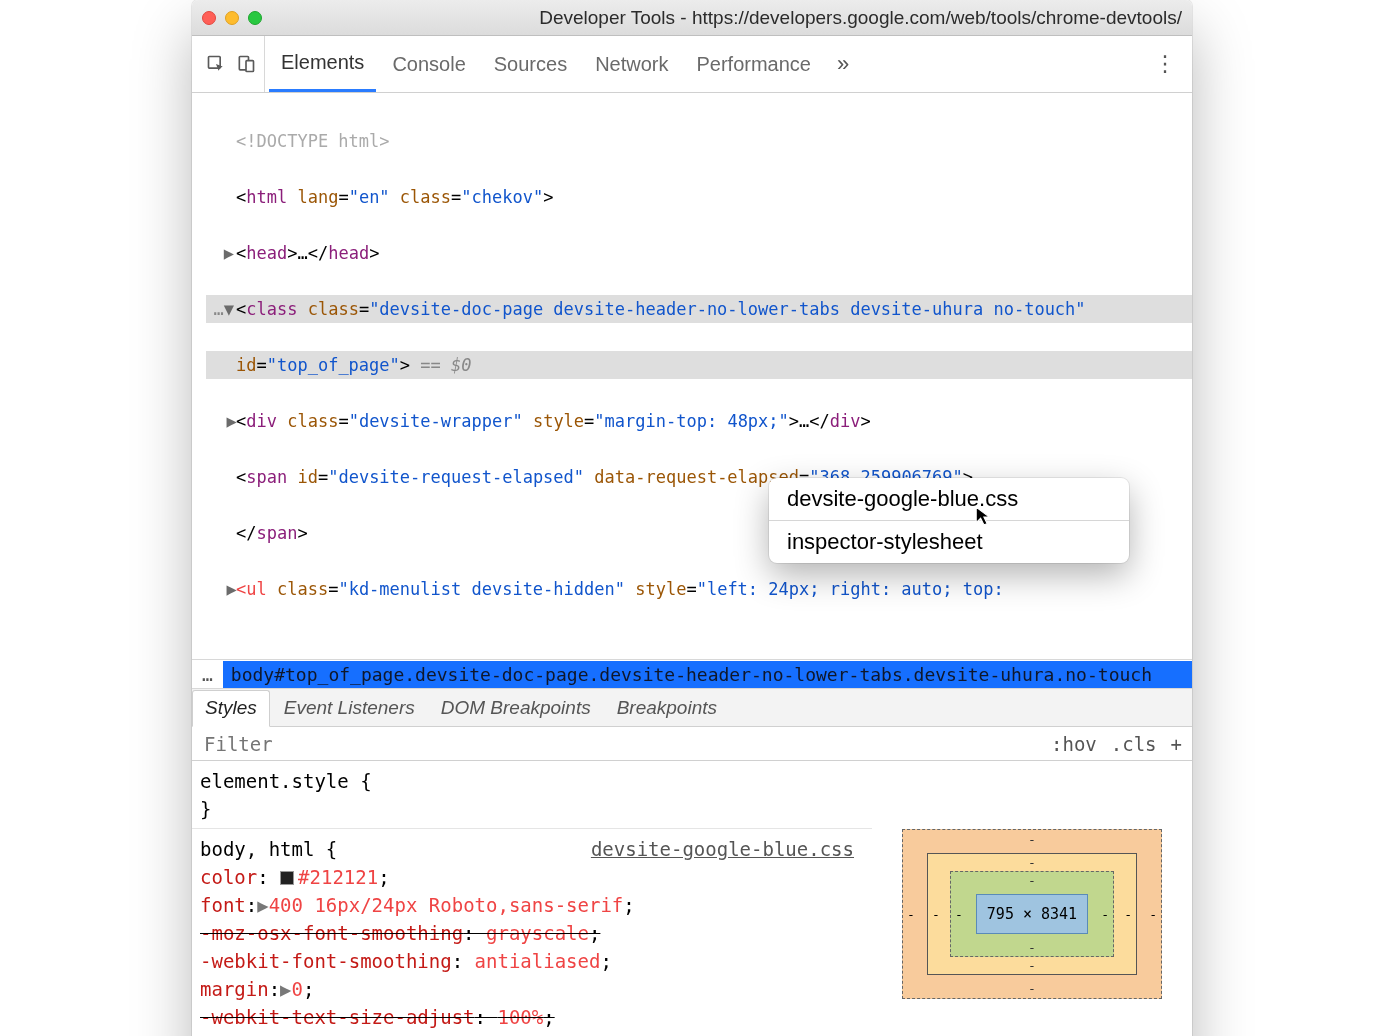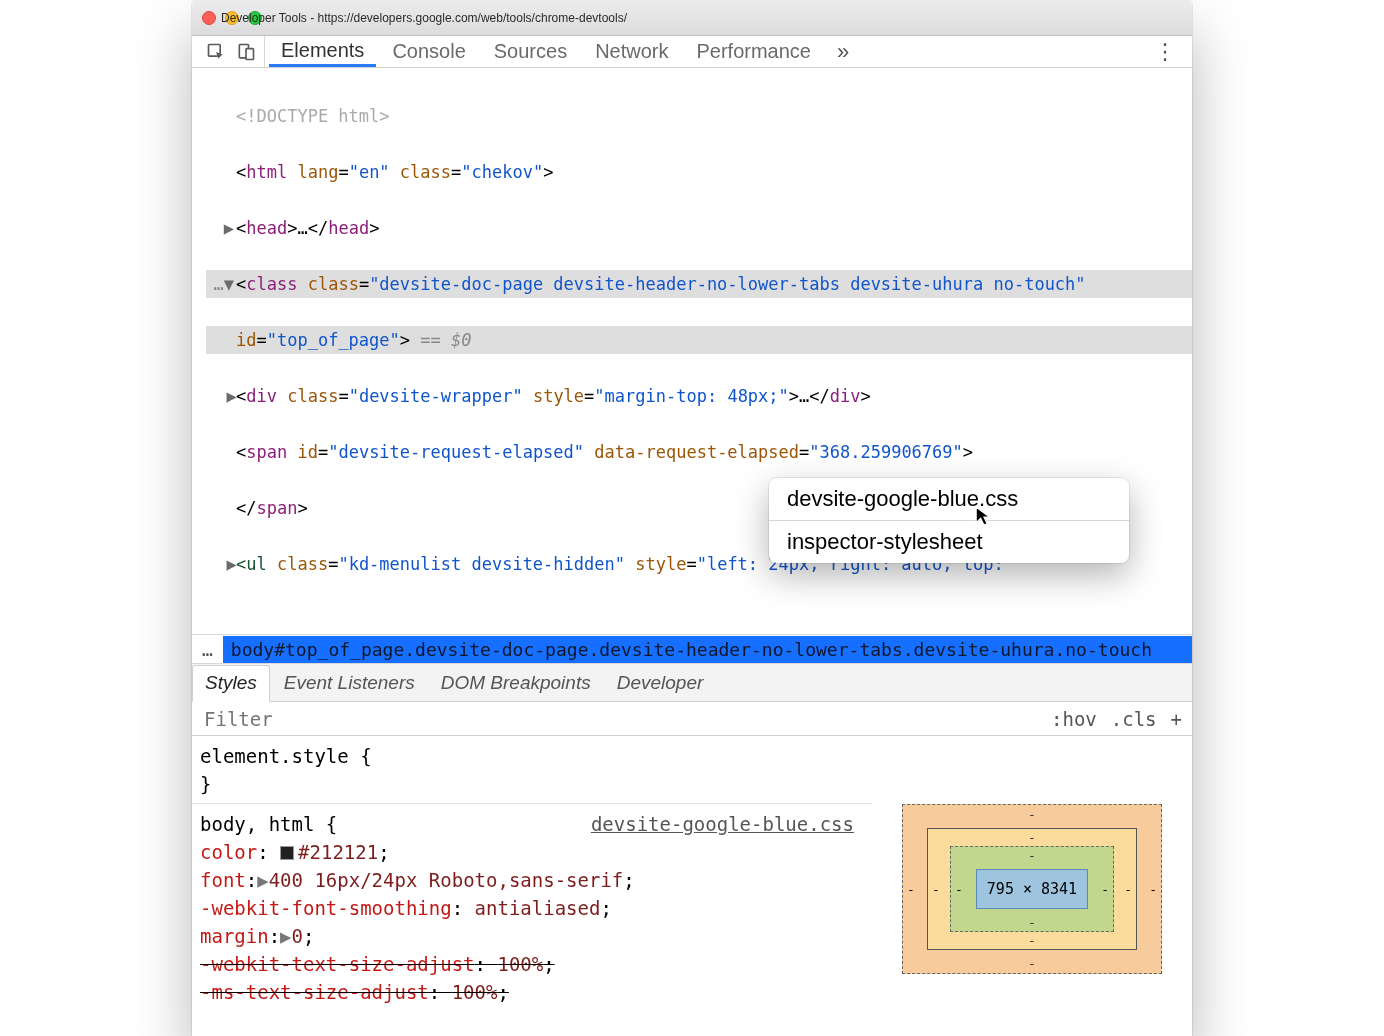--- a/index.html
+++ b/index.html
@@ -29,28 +29,28 @@
     background: linear-gradient(#ececec, #dcdcdc);
     border-bottom: 1px solid #bfbfbf;
     padding: 0 10px;
     gap: 9px;
   }
   .tl { width: 14px; height: 14px; border-radius: 50%; }
   .tl.red { background: #ff5f57; border: 1px solid #e1483f; }
   .tl.yellow { background: #febc2e; border: 1px solid #dfa022; }
   .tl.green { background: #28c840; border: 1px solid #1fa52f; }
   .title {
-    flex: 1; text-align: left; font-size: 12px; color: #2b2b2b;
+    flex: 1; text-align: right; font-size: 19px; color: #2b2b2b;
     white-space: nowrap; overflow: hidden; text-overflow: ellipsis;
     margin-left: -50px;
   }
   
   .tabs {
     display: flex; align-items: center;
-    height: 32px;
+    height: 57px;
     border-bottom: 1px solid #d0d0d0;
     padding: 0 6px;
     gap: 4px;
   }
   .lefticons { display:flex; gap: 6px; padding: 0 6px; border-right: 1px solid #d8d8d8; height: 100%; align-items:center; }
   .ico { width: 24px; height: 24px; display:flex; align-items:center; justify-content:center; color:#5a5a5a; }
   .ico svg { width: 20px; height: 20px; }
   .tabs .tab {
     padding: 0 12px; height: 100%; display:flex; align-items:center;
     font-size: 20px; color: #6a6a6a; cursor: pointer;
@@ -121,21 +121,21 @@
     font-size: 19px; line-height: 28px;
     padding: 6px 0 0 8px;
     overflow:hidden;
   }
   .stylescol .swatch {
     display:inline-block; width:14px; height:14px; border:1px solid #999;
     vertical-align: -1px; margin-right:4px;
   }
   .stylescol .src { float:right; padding-right: 18px; text-decoration: underline; color:#555; }
   .stylescol .p { color:#c41a16; }
-  .stylescol .v { color:#7f1d1d; }
+  .stylescol .v { color:#ef4444; }
   .stylescol .strike { text-decoration: line-through; }
   .stylescol .tri { color:#787878; }
 
   .boxcol {
     width: 320px; position: relative;
     display:flex; align-items:center; justify-content:center;
   }
   .boxmodel {
     position: relative; font-family: Menlo, Consolas, monospace; font-size:14px;
   }
@@ -212,50 +212,51 @@
 
   <div class="dom">
 <div class="line"><span class="pfx"> </span><span class="gray">&lt;!DOCTYPE html&gt;</span></div>
 <div class="line"><span class="pfx"> </span>&lt;<span class="tg">html</span> <span class="attr">lang</span>=<span class="val">"en"</span> <span class="attr">class</span>=<span class="val">"chekov"</span>&gt;</div>
 <div class="line"><span class="pfx"><span class="arrow">▶</span></span>&lt;<span class="tg">head</span>&gt;<span>…</span>&lt;/<span class="tg">head</span>&gt;</div>
 <div class="line selrow"><span class="pfx" style="width:28px;">…<span class="arrow">▼</span></span>&lt;<span class="tg">class</span> <span class="attr">class</span>=<span class="val">"devsite-doc-page devsite-header-no-lower-tabs devsite-uhura no-touch"</span></div>
 <div class="line selrow2"><span class="pfx"> </span><span class="attr">id</span>=<span class="val">"top_of_page"</span>&gt;<span class="eq0"> == $0</span></div>
 <div class="line"><span class="pfx">  <span class="arrow">▶</span></span>&lt;<span class="tg">div</span> <span class="attr">class</span>=<span class="val">"devsite-wrapper"</span> <span class="attr">style</span>=<span class="val">"margin-top: 48px;"</span>&gt;<span>…</span>&lt;/<span class="tg">div</span>&gt;</div>
 <div class="line"><span class="pfx">   </span>&lt;<span class="tg">span</span> <span class="attr">id</span>=<span class="val">"devsite-request-elapsed"</span> <span class="attr">data-request-elapsed</span>=<span class="val">"368.259906769"</span>&gt;</div>
 <div class="line"><span class="pfx">   </span>&lt;/<span class="tg">span</span>&gt;</div>
-<div class="line cut"><span class="pfx">  <span class="arrow">▶</span></span><span style="color:#14532d">&lt;ul</span> <span class="attr">class</span>=<span class="val">"kd-menulist devsite-hidden"</span> <span class="attr">style</span>=<span class="val">"left: 24px; right: auto; top:</span></div>
+<div class="line cut"><span class="pfx">  <span class="arrow">▶</span></span><span style="color:#ef4444">&lt;ul</span> <span class="attr">class</span>=<span class="val">"kd-menulist devsite-hidden"</span> <span class="attr">style</span>=<span class="val">"left: 24px; right: auto; top:</span></div>
   </div>
 
   <div class="crumb">
     <div class="dots">…</div>
     <div class="sel">body#top_of_page.devsite-doc-page.devsite-header-no-lower-tabs.devsite-uhura.no-touch</div>
   </div>
 
   <div class="subtabs">
     <div class="st active">Styles</div>
     <div class="st">Event Listeners</div>
     <div class="st">DOM Breakpoints</div>
-    <div class="st">Developer</div>
+    <div class="st">Breakpoints</div>
   </div>
 
   <div class="filterrow">
     <input class="filterinput" placeholder="Filter" style="">
     <span class="btn">:hov</span>
     <span class="btn">.cls</span>
     <span class="btn">+</span>
   </div>
 
   <div class="lower">
     <div class="stylescol">
 <div>element.style {</div>
 <div>}</div>
 <div style="height:6px;border-bottom:1px solid #e5e5e5;margin:0 -8px 6px;"></div>
 <div><span class="src">devsite-google-blue.css</span><span>body, html {</span></div>
 <div>  <span class="p">color</span>: <span class="swatch" style="background:#212121"></span><span class="v">#212121</span>;</div>
 <div>  <span class="p">font</span>:<span class="tri">▶</span><span class="v">400 16px/24px Roboto,sans-serif</span>;</div>
+<div class="strike">  <span class="p">-moz-osx-font-smoothing</span>: <span class="v">grayscale</span>;</div>
 <div>  <span class="p">-webkit-font-smoothing</span>: <span class="v">antialiased</span>;</div>
 <div>  <span class="p">margin</span>:<span class="tri">▶</span><span class="v">0</span>;</div>
 <div class="strike">  <span class="p">-webkit-text-size-adjust</span>: <span class="v">100%</span>;</div>
 <div class="strike">  <span class="p">-ms-text-size-adjust</span>: <span class="v">100%</span>;</div>
 
     </div>
 
     <div class="boxcol">
       <div class="boxmodel">
         <div class="bm margin">

